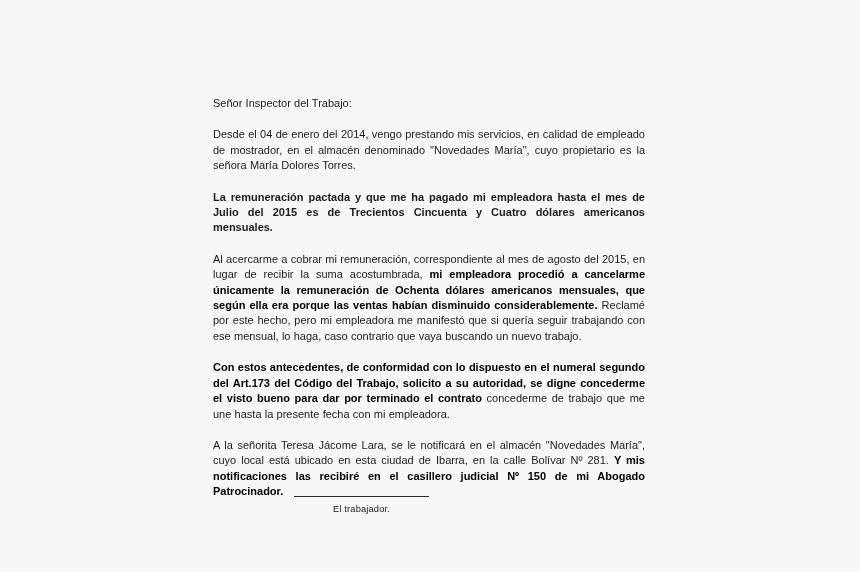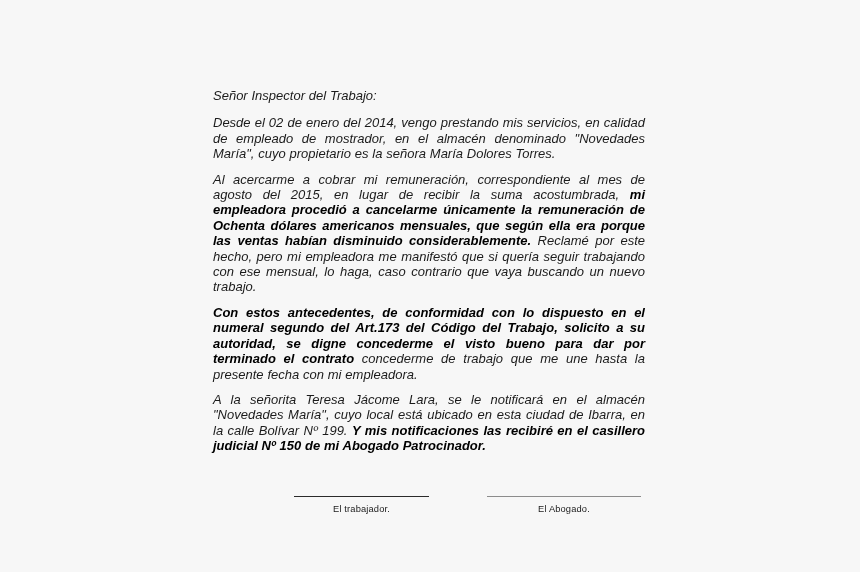--- a/index.html
+++ b/index.html
@@ -29,27 +29,26 @@
     letter-spacing: 0.25px;
     color: #111;
   }
   .body-block {
     position: absolute;
     left: 213px;
     top: 80px;
     width: 432px;
   }
   p.para {
-    margin: 8px 0 10px 0;
-    font-size: 13px;
+    margin: 16px 0 10px 0;
+    font-size: 11px;
     line-height: 15.4px;
     text-align: justify;
     color: #1b1b1b;
     word-spacing: 0.2px;
-    font-style: italic;
   }
   p.para.salutation {
     margin-bottom: 12px;
     text-align: left;
   }
   p.para.tight {
     margin-bottom: 11px;
   }
   b, .b {
     font-weight: bold;
@@ -87,38 +86,35 @@
 <body>
 
 <div class="page">
 
 
   <div class="body-block">
 
     <p class="para salutation">Señor Inspector del Trabajo:</p>
 
 
-    <p class="para">Desde el 02 de enero del 2014, vengo prestando mis servicios, en calidad de empleado de mostrador, en el almacén denominado "Novedades María", cuyo propietario es la señora María Dolores Torres.</p>
+    <p class="para">Desde el 04 de enero del 2014, vengo prestando mis servicios, en calidad de empleado de mostrador, en el almacén denominado "Novedades María", cuyo propietario es la señora María Dolores Torres.</p>
 
+    <p class="para b">La remuneración pactada y que me ha pagado mi empleadora hasta el mes de Julio del 2015 es de Trecientos Cincuenta y Cuatro dólares americanos mensuales.</p>
 
     <p class="para"><span>Al acercarme a cobrar mi remuneración, correspondiente al mes de agosto del 2015, en lugar de recibir la suma acostumbrada, </span><b>mi empleadora procedió a cancelarme únicamente la remuneración de Ochenta dólares americanos mensuales, que según ella era porque las ventas habían disminuido considerablemente.</b><span> Reclamé por este hecho, pero mi empleadora me manifestó que si quería seguir trabajando con ese mensual, lo haga, caso contrario que vaya buscando un nuevo trabajo.</span></p>
 
     <p class="para"><b>Con estos antecedentes, de conformidad con lo dispuesto en el numeral segundo del Art.173 del Código del Trabajo, solicito a su autoridad, se digne concederme el visto bueno para dar por terminado el contrato</b><span> concederme de trabajo que me une hasta la presente fecha con mi empleadora.</span></p>
 
-    <p class="para"><span>A la señorita Teresa Jácome Lara, se le notificará en el almacén "Novedades María", cuyo local está ubicado en esta ciudad de Ibarra, en la calle Bolívar Nº 199. </span><b>Y mis notificaciones las recibiré en el casillero judicial Nº 150 de mi Abogado Patrocinador.</b></p>
+    <p class="para"><span>A la señorita Teresa Jácome Lara, se le notificará en el almacén "Novedades María", cuyo local está ubicado en esta ciudad de Ibarra, en la calle Bolívar Nº 281. </span><b>Y mis notificaciones las recibiré en el casillero judicial Nº 150 de mi Abogado Patrocinador.</b></p>
 
   </div>
 
   <div class="signatures">
 
     <div class="sig sig-left">
       <div class="sig-line"></div>
       <div class="sig-label">El trabajador.</div>
     </div>
 
-    <div class="sig sig-right">
-      <div class="sig-line"></div>
-      <div class="sig-label">El Abogado.</div>
-    </div>
 
   </div>
 
 </div>
 
 </body></html>

